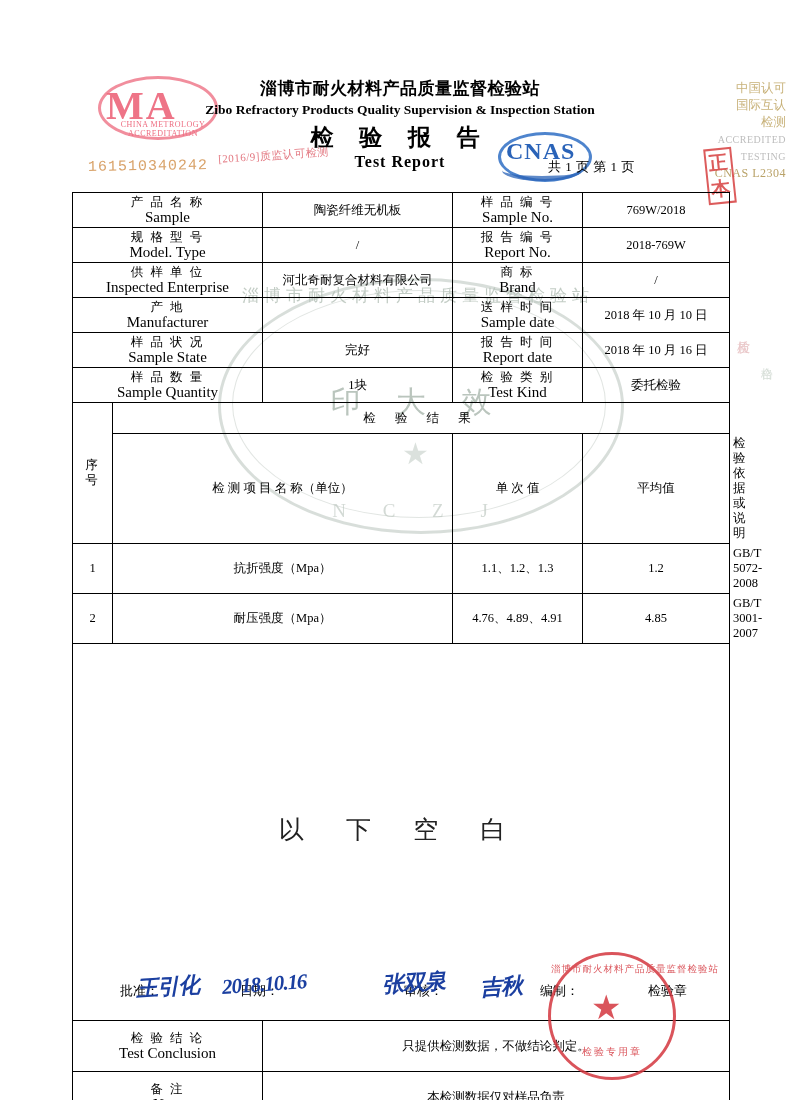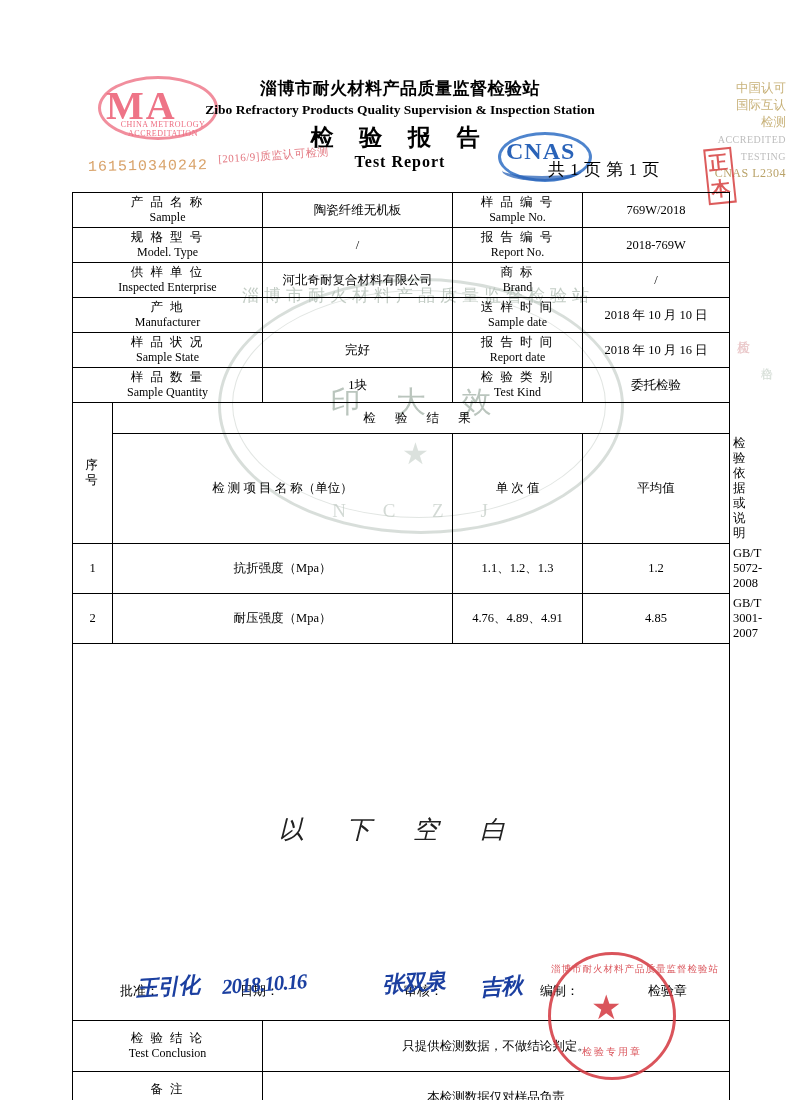--- a/index.html
+++ b/index.html
@@ -168,21 +168,21 @@
     transform: rotate(-6deg);
     border: 2px solid #d94b4b;
     padding: 0 2px;
     opacity: .9;
   }
 
   
   .page-count {
     position: absolute;
     left: 548px; top: 158px;
-    font-size: 17px;
+    font-size: 13px;
     letter-spacing: .5px;
   }
 
   
   table.main {
     position: absolute;
     left: 72px; top: 192px;
     width: 657px;
     border-collapse: collapse;
     table-layout: fixed;
@@ -190,39 +190,38 @@
   table.main td {
     border: 1px solid #000;
     font-size: 12.5px;
     text-align: center;
     vertical-align: middle;
     padding: 2px 3px;
     line-height: 15px;
     height: 30px;
   }
   .lbl-cn { font-size: 12.5px; letter-spacing: 2px; display:block; }
-  .lbl-en { font-size: 12px; display:block; letter-spacing: 0; }
+  .lbl-en { font-size: 15px; display:block; letter-spacing: 0; }
   .val { font-size: 12.5px; }
 
   .results-header {
     font-size: 15px;
     letter-spacing: 8px;
     font-weight: normal;
     height: 26px !important;
   }
 
   .blank-cell {
     height: 372px !important;
     position: relative;
   }
   .blank-text {
     font-size: 25px;
     letter-spacing: 18px;
     color: #222;
-    font-style: italic;
   }
   .concl-row td { height: 46px !important; }
 
   
   .wm-oval {
     position: absolute;
     left: 218px; top: 278px;
     width: 400px; height: 250px;
     border: 3px solid #b8c3bb;
     border-radius: 50%;

